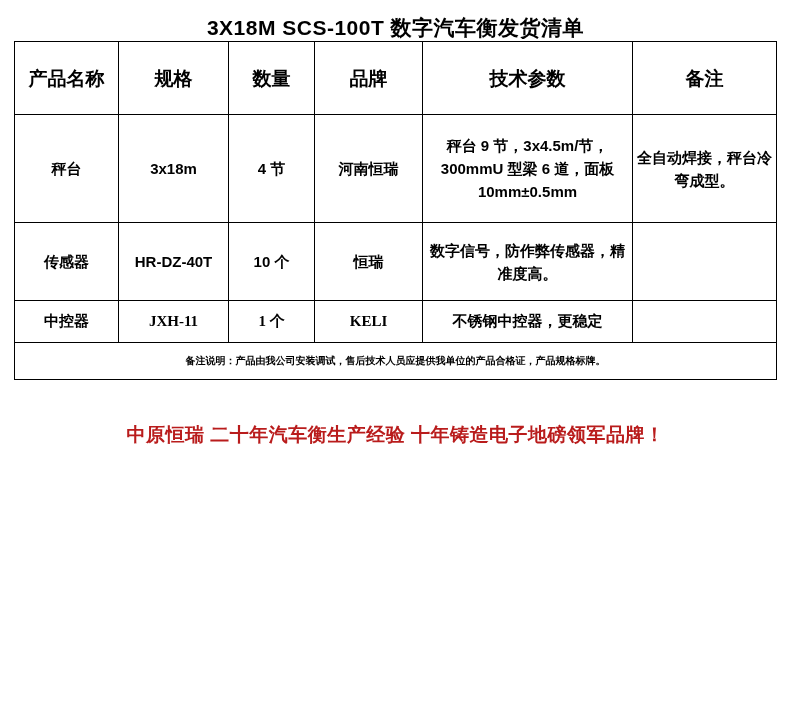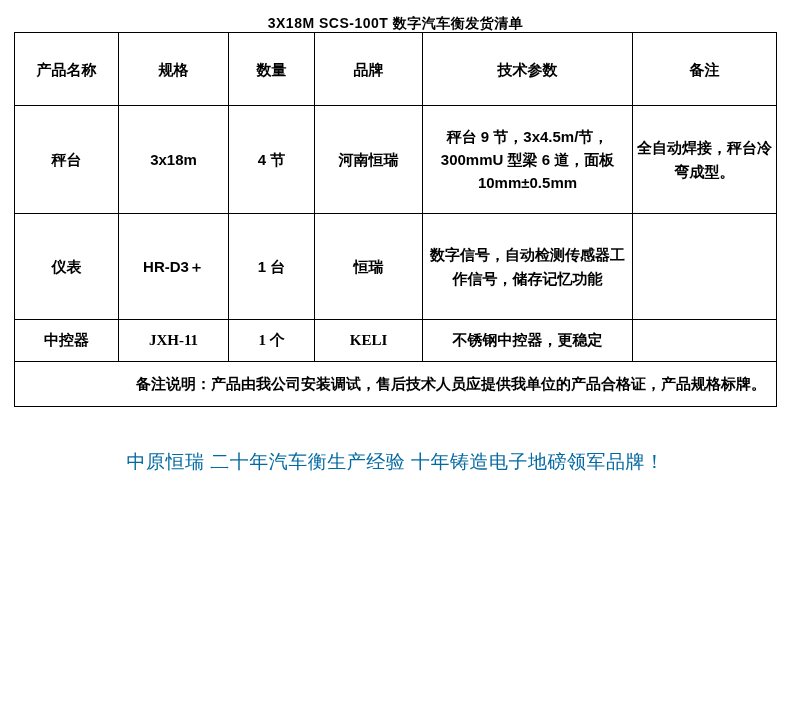--- a/index.html
+++ b/index.html
@@ -16,21 +16,21 @@
   }
   .page {
     position: relative;
     width: 791px;
     height: 718px;
     box-sizing: border-box;
     padding: 0 14px;
   }
   .doc-title {
     text-align: center;
-    font-size: 14px;
+    font-size: 21px;
     font-weight: bold;
     letter-spacing: 0.5px;
     margin-top: 14px;
     margin-bottom: 0;
     line-height: 1.3;
   }
   .section-label {
     font-size: 16px;
     font-weight: bold;
     margin-top: 20px;
@@ -48,45 +48,45 @@
     text-align: center;
     vertical-align: middle;
     font-size: 15px;
     font-weight: bold;
     padding: 8px 4px;
     line-height: 1.55;
     word-break: break-word;
   }
   table.spec-table thead td {
     height: 56px;
-    font-size: 15px;
+    font-size: 19px;
   }
   .col-name   { width: 104px; }
   .col-spec   { width: 110px; }
   .col-qty    { width: 86px; }
   .col-brand  { width: 108px; }
   .col-tech   { width: 210px; }
   .col-remark { width: 144px; }
 
   td.cell-tech,
   td.cell-remark {
     padding-left: 8px;
     padding-right: 8px;
   }
   tr.note-row td {
-    text-align: right;
+    text-align: center;
     padding: 10px 10px;
-    font-size: 15px;
+    font-size: 10px;
     font-weight: bold;
     line-height: 1.6;
   }
   .footer-slogan {
     text-align: center;
-    color: #0369a1;
-    font-weight: normal;
+    color: #b91c1c;
+    font-weight: bold;
     font-size: 19px;
     margin-top: 42px;
     letter-spacing: 0.5px;
   }
 </style>
 </head>
 <body>
 
 <div class="page">
 
@@ -114,26 +114,26 @@
     </thead>
     <tbody>
       <tr style="height:108px;">
         <td>秤台</td>
         <td>3x18m</td>
         <td>4 节</td>
         <td>河南恒瑞</td>
         <td class="cell-tech">秤台 9 节，3x4.5m/节，300mmU 型梁 6 道，面板 10mm±0.5mm</td>
         <td class="cell-remark">全自动焊接，秤台冷弯成型。</td>
       </tr>
-      <tr style="height:106px;">
-        <td>仪表</td>
-        <td>HR-D3＋</td>
-        <td>1 台</td>
+      <tr style="height:78px;">
+        <td>传感器</td>
+        <td>HR-DZ-40T</td>
+        <td>10 个</td>
         <td>恒瑞</td>
-        <td class="cell-tech">数字信号，自动检测传感器工作信号，储存记忆功能</td>
+        <td class="cell-tech">数字信号，防作弊传感器，精准度高。</td>
         <td class="cell-remark"></td>
       </tr>
       <tr style="height:42px;font-family:Liberation Serif, serif;">
         <td>中控器</td>
         <td>JXH-11</td>
         <td>1 个</td>
         <td>KELI</td>
         <td class="cell-tech">不锈钢中控器，更稳定</td>
         <td class="cell-remark"></td>
       </tr>

